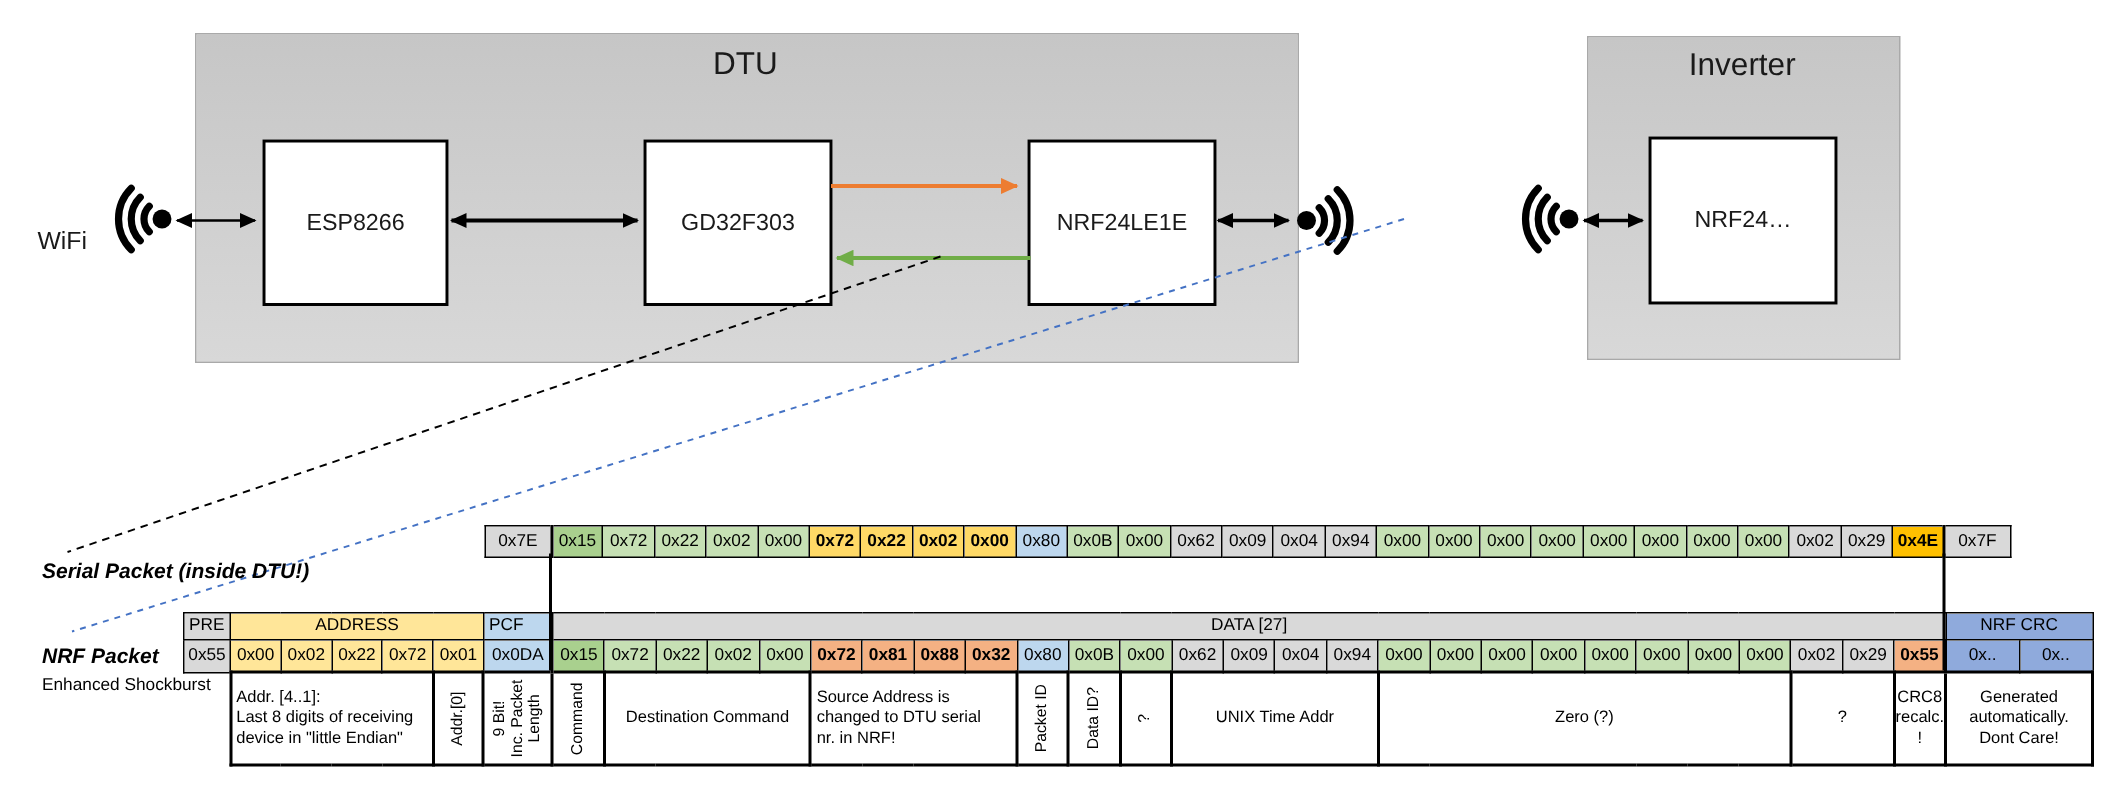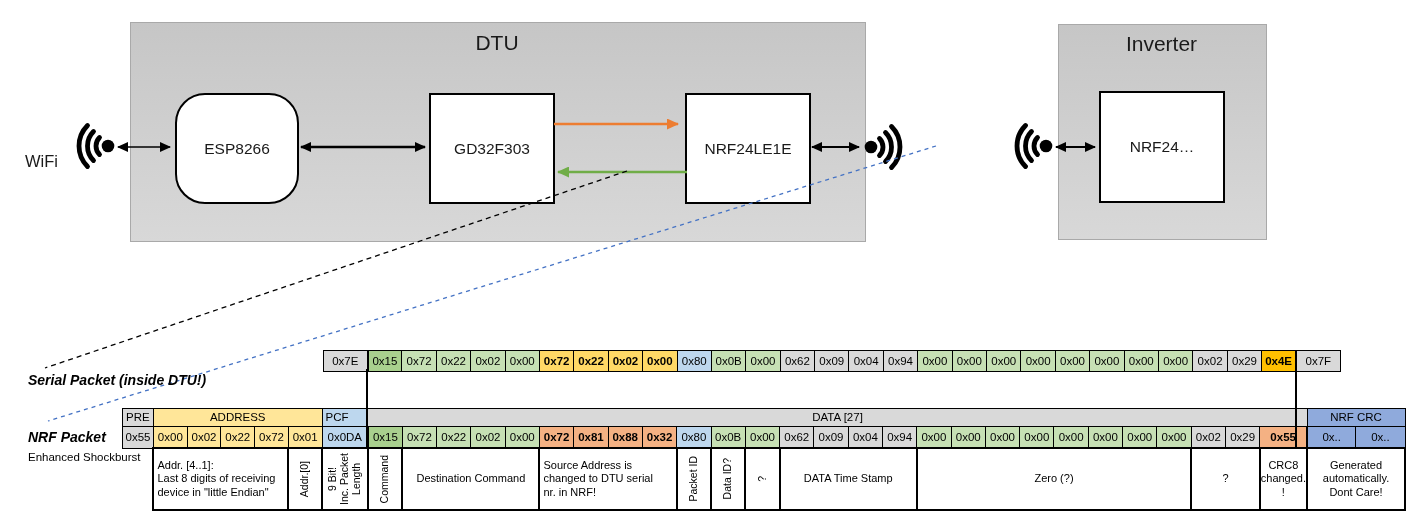--- a/index.html
+++ b/index.html
@@ -43,21 +43,21 @@
 <body>
 
 <div class="abs big-box" style="left:130px;top:22px;width:734px;height:218px;"></div>
 <div class="abs big-title" style="left:130px;top:31px;width:734px;">DTU</div>
 
 <div class="abs big-box" style="left:1058px;top:24px;width:207px;height:214px;"></div>
 <div class="abs big-title" style="left:1058px;top:32px;width:207px;">Inverter</div>
 
 <div class="abs wifi-text" style="left:25px;top:152px;">WiFi</div>
 
-<div class="abs comp" style="left:175px;top:93px;width:120px;height:107px;border-radius:30px;">ESP8266</div>
+<div class="abs comp" style="left:175px;top:93px;width:120px;height:107px;">ESP8266</div>
 <div class="abs comp" style="left:429px;top:93px;width:122px;height:107px;">GD32F303</div>
 <div class="abs comp" style="left:685px;top:93px;width:122px;height:107px;">NRF24LE1E</div>
 <div class="abs comp" style="left:1099px;top:91px;width:122px;height:108px;">NRF24…</div>
 
 <svg class="abs overlay" width="1406" height="523" viewBox="0 0 1406 523">
   <defs>
     <marker id="ah" orient="auto-start-reverse" markerUnits="userSpaceOnUse" markerWidth="12" markerHeight="10" refX="10" refY="5">
       <path d="M0,0 L11,5 L0,10 z" fill="#000000"></path>
     </marker>
     <marker id="ahO" orient="auto" markerUnits="userSpaceOnUse" markerWidth="13" markerHeight="11" refX="11" refY="5.5">
@@ -267,25 +267,25 @@
 Inc. Packet
 Length</div></td>
         <td colspan="1" class="ann c-white"><div class="rot">Command</div></td>
         <td colspan="4" class="ann c-white">Destination Command</td>
         <td colspan="4" class="ann c-salmon_light al">Source Address is
 changed to DTU serial
 nr. in NRF!</td>
         <td colspan="1" class="ann c-white"><div class="rot">Packet ID</div></td>
         <td colspan="1" class="ann c-white"><div class="rot">Data ID?</div></td>
         <td colspan="1" class="ann c-white"><div class="rot">?</div></td>
-        <td colspan="4" class="ann c-white">DATA Time Stamp</td>
+        <td colspan="4" class="ann c-white">UNIX Time Addr</td>
         <td colspan="8" class="ann c-white">Zero (?)</td>
         <td colspan="2" class="ann c-white">?</td>
         <td colspan="1" class="ann c-salmon_light">CRC8
-changed.
+recalc.
 !</td>
         <td colspan="2" class="ann c-white">Generated
 automatically.
 Dont Care!</td>
   </tr>
 </tbody>
   </table>
 
 <div class="abs connector" style="left:366px;top:369px;height:78px;"></div>
 <div class="abs connector" style="left:1295px;top:369px;height:78px;"></div>

